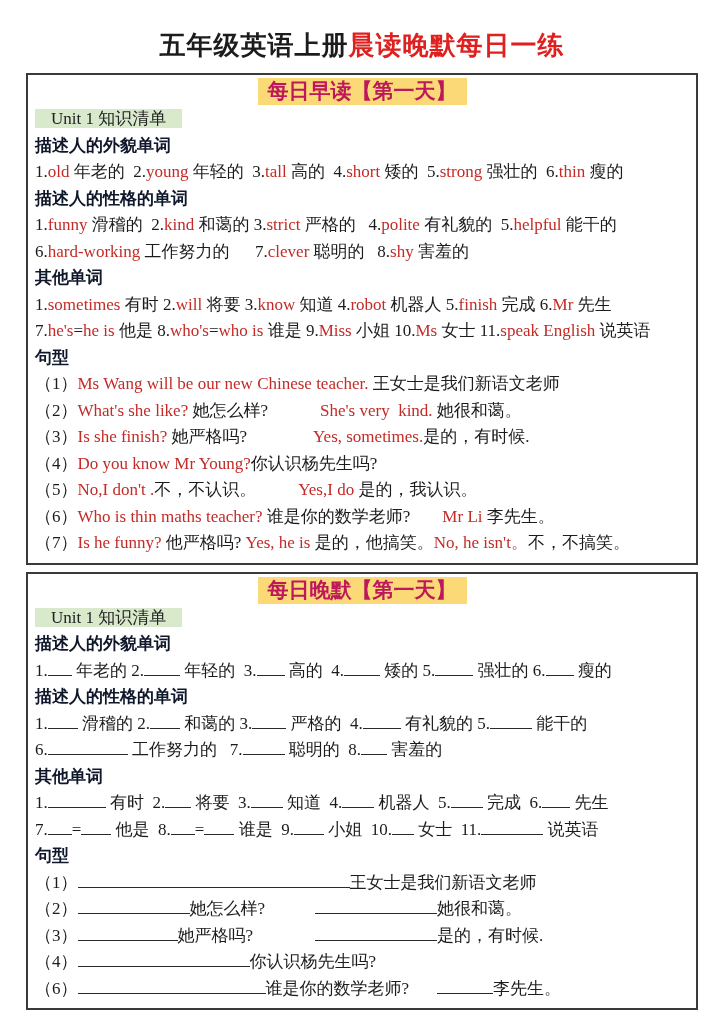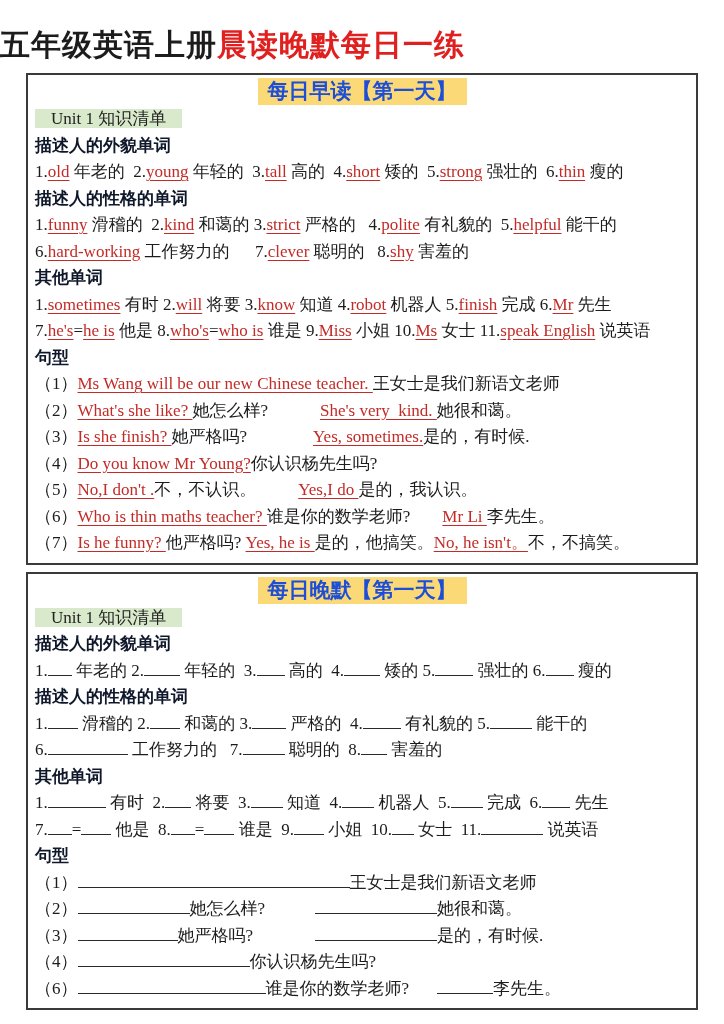--- a/index.html
+++ b/index.html
@@ -7,24 +7,24 @@
     width:724px;height:1024px;
     background:#ffffff;
     font-family:"Liberation Serif","DejaVu Serif",serif;
     color:#1c1c1c;
     overflow:hidden;
     box-sizing:border-box;
   }
   .title{
     margin:0;
     padding-top:24px;
-    text-align:left;
+    text-align:center;
     font-family:"Liberation Sans","DejaVu Sans",sans-serif;
     font-weight:bold;
-    font-size:30px;
+    font-size:26px;
     letter-spacing:1px;
     line-height:42px;
   }
   .title .red{color:#e01f1f;}
   .box{
     margin:7px 26px 0 26px;
     border:2px solid #3a3a3a;
     box-sizing:border-box;
     padding:2px 7px 6px 7px;
     background:#ffffff;
@@ -34,32 +34,31 @@
     line-height:27px;
     margin-top:1px;
   }
   .hl{
     display:inline-block;
     background:#fbd976;
     font-family:"Liberation Serif","DejaVu Serif",serif;
     font-weight:bold;
     font-size:21px;
     padding:0 10px;
-    color:#1d4ed8;
+    color:#be185d;
   }
   .line{
     white-space:pre-wrap;
     font-size:17px;
     line-height:26.5px;
     color:#1c1c1c;
   }
   .seg-b{color:#1c1c1c;}
   .seg-ru{
     color:#c32b27;
-    text-decoration:underline;
     text-decoration-color:#c32b27;
     text-underline-offset:3px;
   }
   .seg-blue{
     color:#0f172a;
     font-weight:bold;
   }
   .seg-unit{
     background:#d9e9cc;
     color:#222222;

